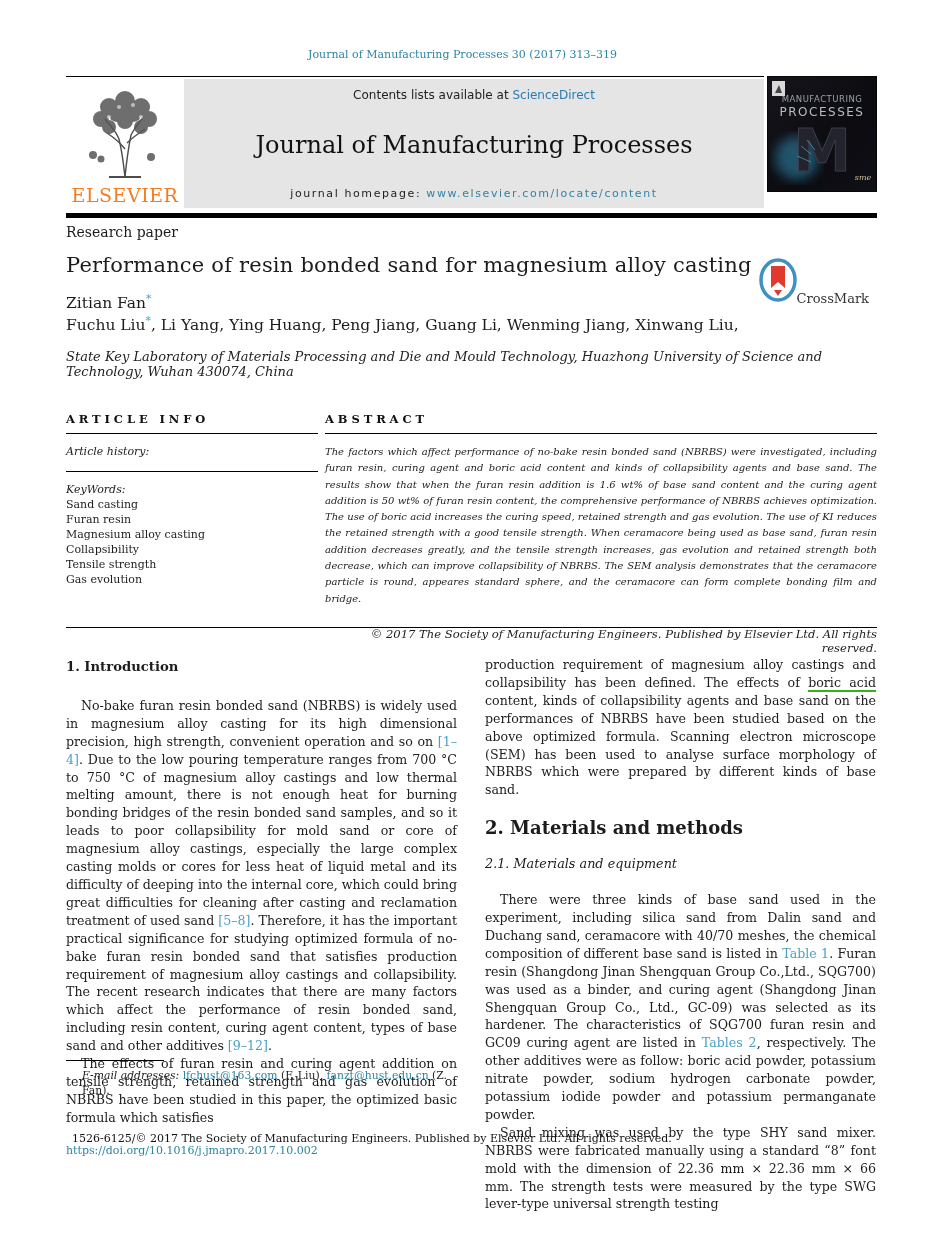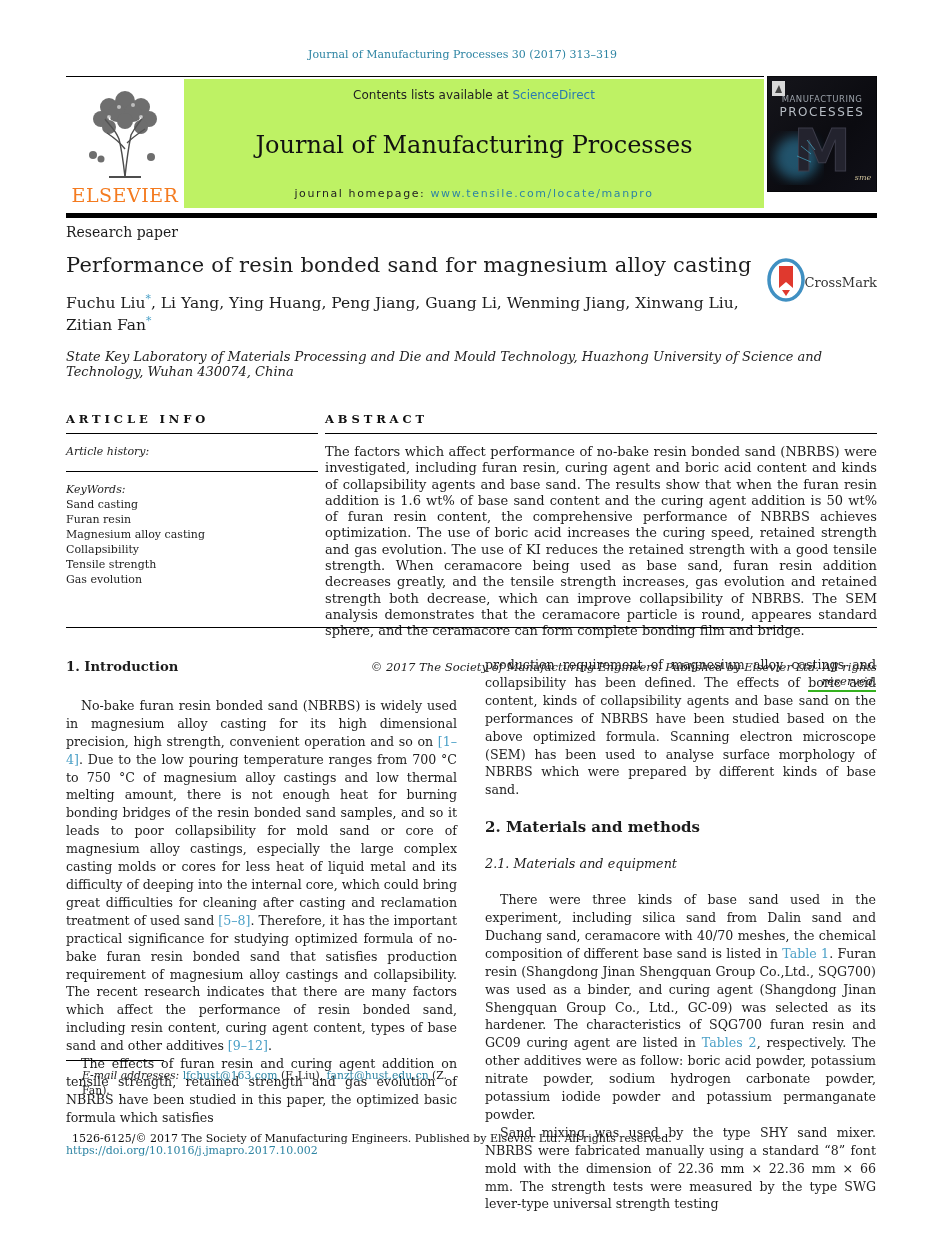--- a/index.html
+++ b/index.html
@@ -6,58 +6,58 @@
   .page{position:relative;width:925px;height:1234px;background:#ffffff;margin:0 auto;
         font-family:"DejaVu Serif","Liberation Serif",serif;color:#1c1c1c;overflow:hidden;}
   .sans{font-family:"DejaVu Sans","Liberation Sans",sans-serif;}
 
   
   .citation{padding-top:48px;text-align:center;font-size:11px;color:#2d84a3;}
   .band-wrap{margin:15px 48px 0 66px;display:flex;align-items:stretch;}
   .band-left{flex:1;border-top:1.5px solid #000;padding-top:2px;display:flex;}
   .logo-col{width:118px;display:flex;flex-direction:column;align-items:center;justify-content:flex-end;padding-bottom:2px;}
   .elsevier-word{color:#f47b20;font-size:19px;letter-spacing:0.5px;margin-top:1px;}
-  .banner{flex:1;background:#bef264;height:112px;display:flex;flex-direction:column;
+  .banner{flex:1;background:#e5e5e5;height:112px;display:flex;flex-direction:column;
           align-items:center;justify-content:space-between;padding:9px 0 8px 0;}
   .contents-line{font-size:12px;color:#222;}
   .contents-line .sd{color:#2a7ab0;}
   .banner-title{font-size:24px;color:#111;}
   .homepage-line{font-size:11px;letter-spacing:1.6px;color:#222;}
   .homepage-line .url{color:#2d84a3;}
   .cover-col{width:110px;margin-left:3px;}
   .thick-rule{margin:5px 48px 0 66px;height:4.5px;background:#000;}
 
   
   .title-block{position:absolute;left:66px;right:48px;top:224px;}
   .research-paper{font-size:14px;}
   .article-title{font-size:21px;margin-top:13px;letter-spacing:0.2px;}
   .authors{margin-top:15px;font-size:15.5px;line-height:1.35;max-width:700px;}
   .mark{color:#4ba0c7;font-size:70%;vertical-align:super;}
   .affiliation{margin-top:13px;font-size:13px;font-style:italic;color:#222;}
-  .crossmark{position:absolute;right:0px;top:34px;display:flex;align-items:center;}
+  .crossmark{position:absolute;right:8px;top:34px;display:flex;align-items:flex-end;}
   .crossmark-label{font-size:13px;color:#333;}
 
   
   .info-section{position:absolute;left:66px;right:48px;top:412px;display:flex;}
   .info-col{width:252px;margin-right:7px;flex:none;}
   .abs-col{flex:1;}
   .sec-head{font-size:11.5px;font-weight:bold;letter-spacing:0.34em;color:#111;}
   .head-rule{border:none;border-top:1.4px solid #000;margin:7px 0 10px 0;}
   .mid-rule{border:none;border-top:1.4px solid #000;margin:12px 0 10px 0;}
   .hist-label,.kw-label{font-size:11px;font-style:italic;line-height:15px;}
   .hist-lines,.kw-lines{font-size:11px;line-height:15px;}
-  .abstract-text{font-size:13px;line-height:16.3px;text-align:justify;}
+  .abstract-text{font-size:10px;line-height:16.3px;text-align:justify;font-style:italic;}
   .abstract-copyright{font-size:11.6px;text-align:right;margin-top:20px;font-style:italic;}
   .section-rule{position:absolute;left:66px;right:48px;top:627px;border-top:1.8px solid #000;}
 
   
   .body-cols{position:absolute;left:66px;right:48px;top:656px;height:450px;display:flex;gap:28px;}
   .col{width:391px;flex:none;font-size:12.6px;line-height:17.9px;text-align:justify;}
   .h1{font-size:13.2px;font-weight:bold;margin:2px 0 21px 0;text-align:left;}
-  .h2{font-size:15px;font-weight:bold;margin:20px 0 18px 0;text-align:left;}
+  .h2{font-size:18px;font-weight:bold;margin:20px 0 18px 0;text-align:left;}
   .h2sub{font-size:12.8px;font-style:italic;margin:18px 0 18px 0;text-align:left;}
   .para{margin:0;}
   .indent{text-indent:15px;}
   .ref{color:#4ba0c7;}
   .teal{color:#2d84a3;}
   .ital{font-style:italic;}
   .annot{border-bottom:2.2px solid #35b11e;}
 
   
   .footnote{position:absolute;left:66px;top:1060px;width:392px;font-size:10.8px;line-height:15px;}
@@ -107,21 +107,21 @@
                 <circle cx="62" cy="28" r="2"></circle>
             </g>
             <path d="M30 88 h32" stroke="#4d4d4d" stroke-width="2"></path>
           </svg>
         </span>
         <div class="elsevier-word">ELSEVIER</div>
       </div>
       <div class="banner">
         <div class="contents-line sans"><span>Contents lists available at </span><span class="sd">ScienceDirect</span></div>
         <div class="banner-title">Journal of Manufacturing Processes</div>
-        <div class="homepage-line sans"><span>journal homepage: </span><span class="url">www.tensile.com/locate/manpro</span></div>
+        <div class="homepage-line sans"><span>journal homepage: </span><span class="url">www.elsevier.com/locate/content</span></div>
       </div>
     </div>
     <div class="cover-col">
       <svg width="110" height="116" viewBox="0 0 110 116">
         <defs>
           <linearGradient id="covbg" x1="0" y1="0" x2="1" y2="1">
             <stop offset="0" stop-color="#15151b"></stop>
               <stop offset="0.6" stop-color="#0b0b10"></stop>
               <stop offset="1" stop-color="#101018"></stop>
           </linearGradient>
@@ -156,22 +156,22 @@
       <span>
         <svg width="38" height="44" viewBox="0 0 38 44">
           <ellipse cx="19" cy="22" rx="17" ry="20" fill="#ffffff" stroke="#4090c2" stroke-width="3.5"></ellipse>
           <path d="M12 8 h14 v22 l-7 -6 l-7 6 z" fill="#e0392e"></path>
           <path d="M15 32 l4 6 l4 -6 z" fill="#e0392e"></path>
         </svg>
       </span>
       <span class="crossmark-label">CrossMark</span>
     </div>
     <div class="authors">
+      <div><span>Zitian Fan</span><span class="mark">*</span></div>
       <div><span>Fuchu Liu</span><span class="mark">*</span><span>, Li Yang, Ying Huang, Peng Jiang, Guang Li, Wenming Jiang, Xinwang Liu,</span></div>
-      <div><span>Zitian Fan</span><span class="mark">*</span></div>
     </div>
     <div class="affiliation">State Key Laboratory of Materials Processing and Die and Mould Technology, Huazhong University of Science and Technology, Wuhan 430074, China</div>
   </div>
 
   <div class="info-section">
     <div class="info-col">
       <div class="sec-head">ARTICLE INFO</div>
       <hr class="head-rule">
       <div class="hist-label">Article history:</div>
       <hr class="mid-rule">

